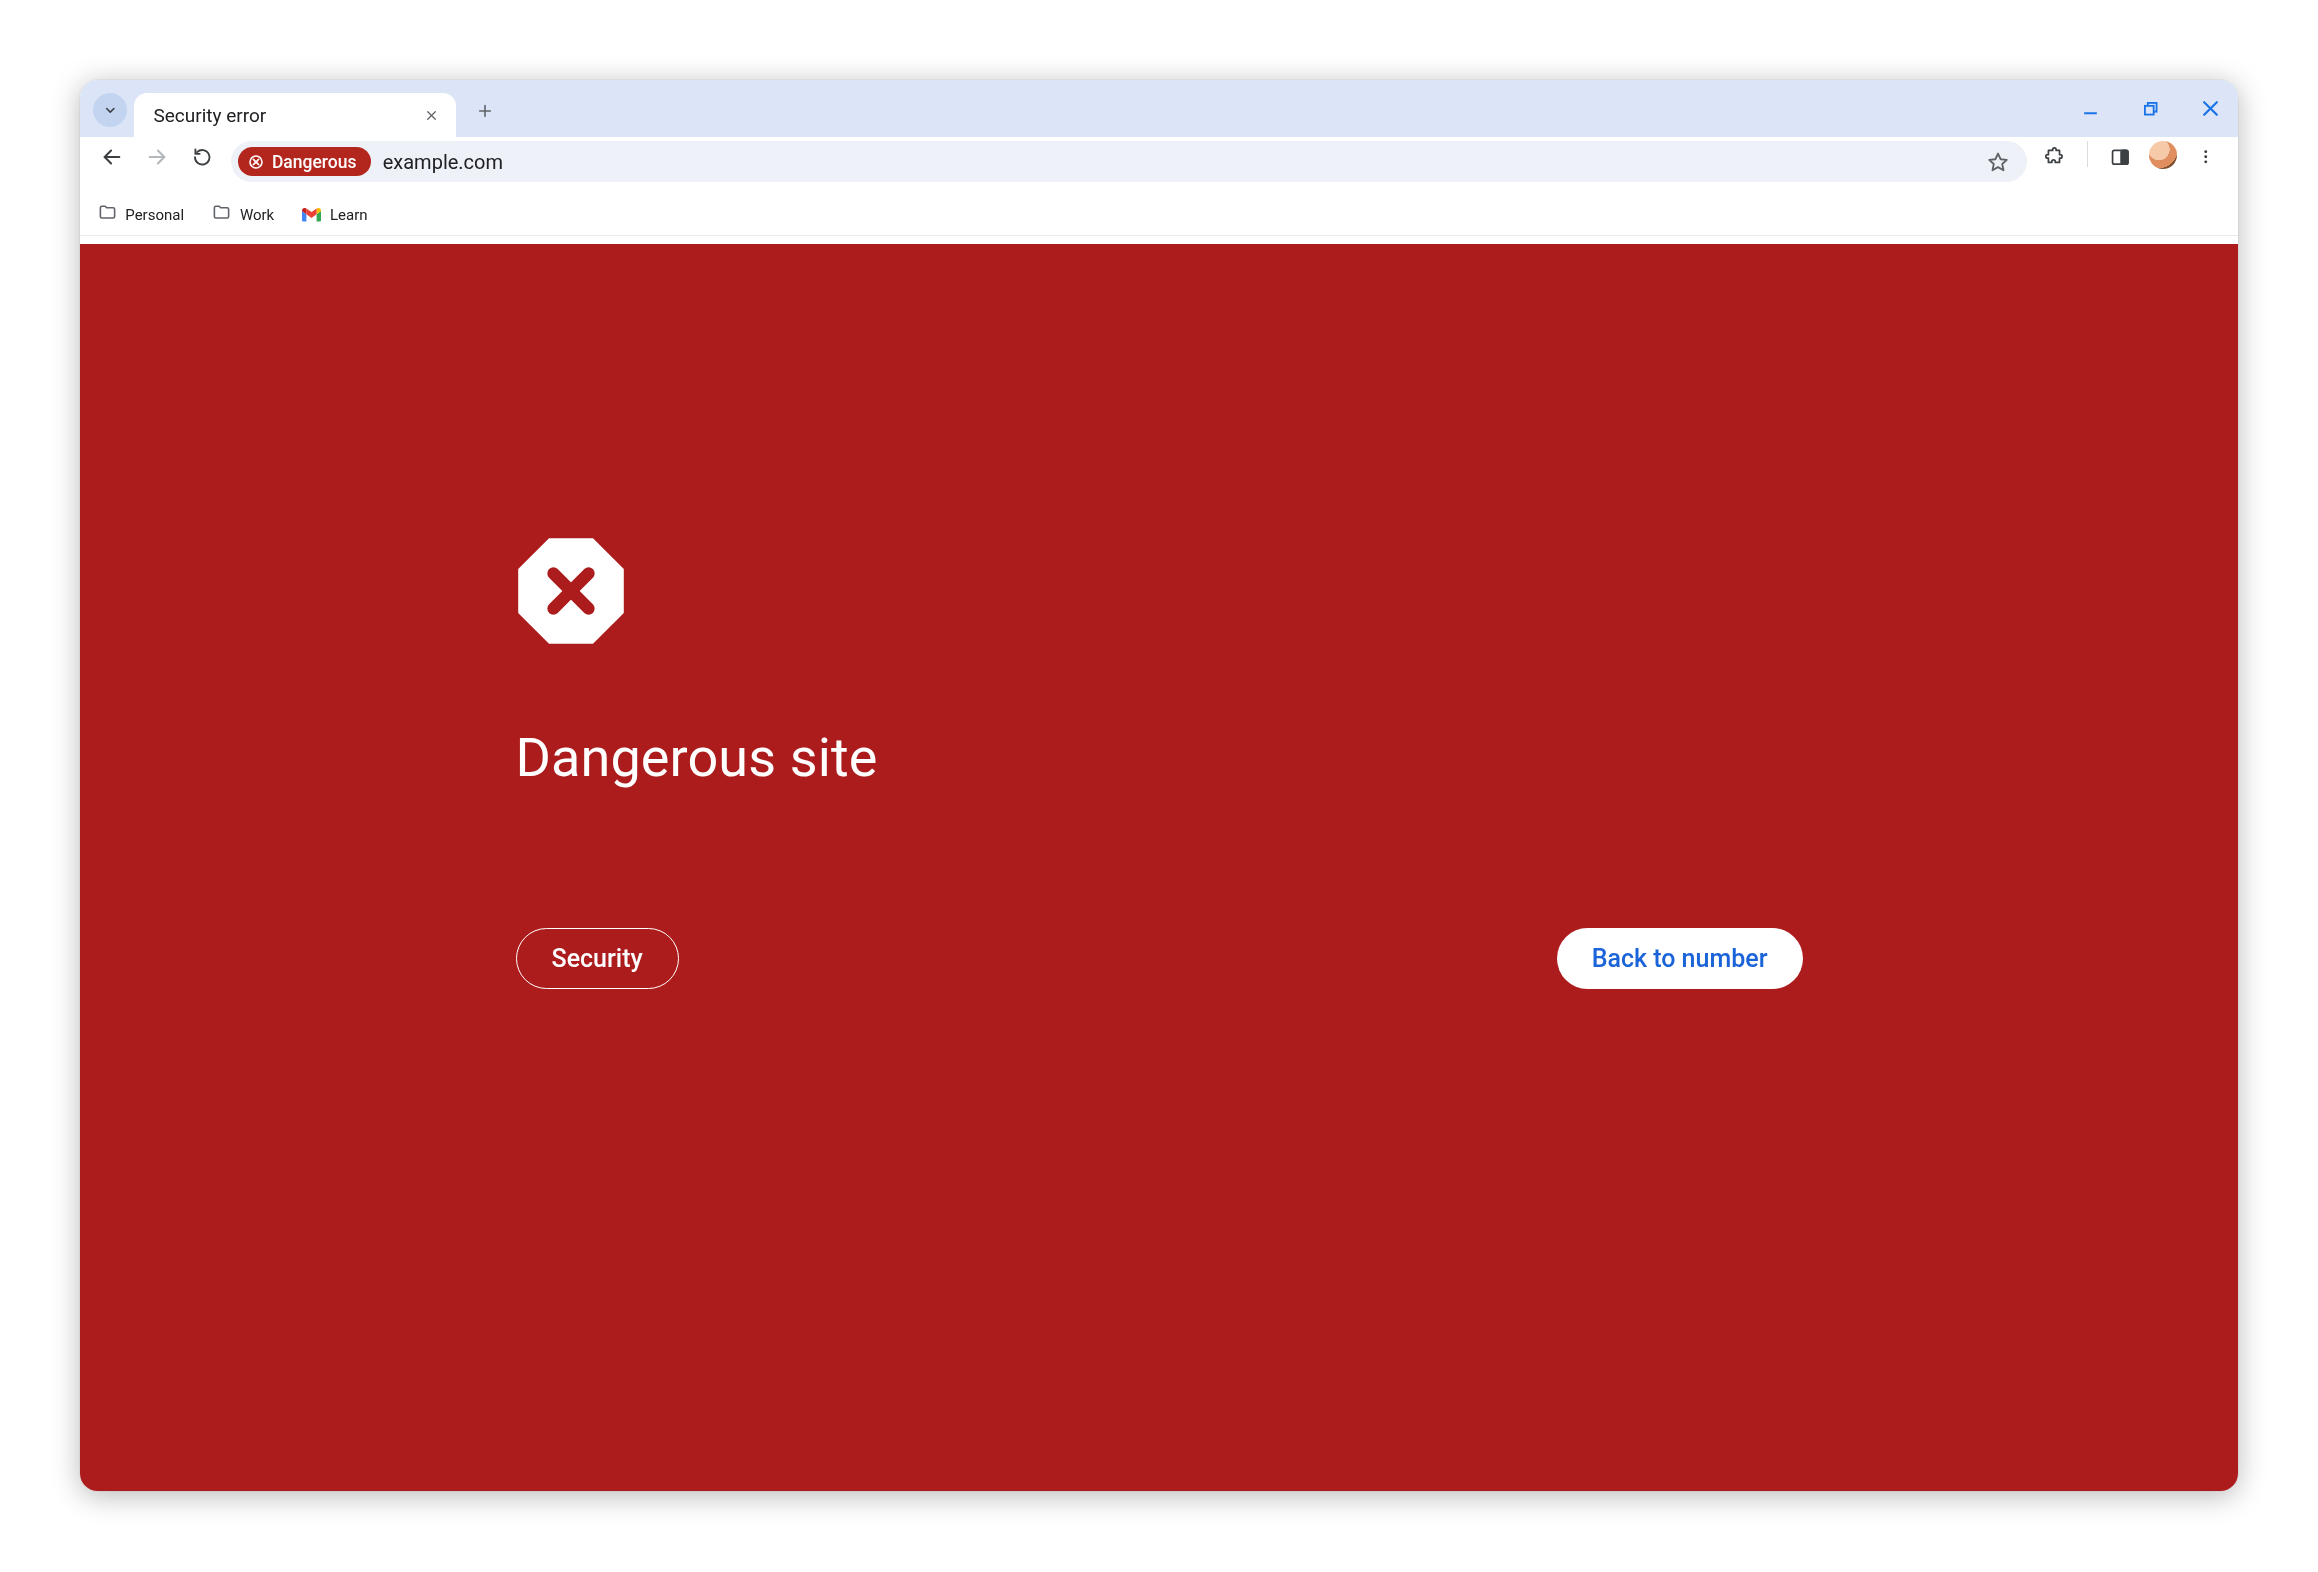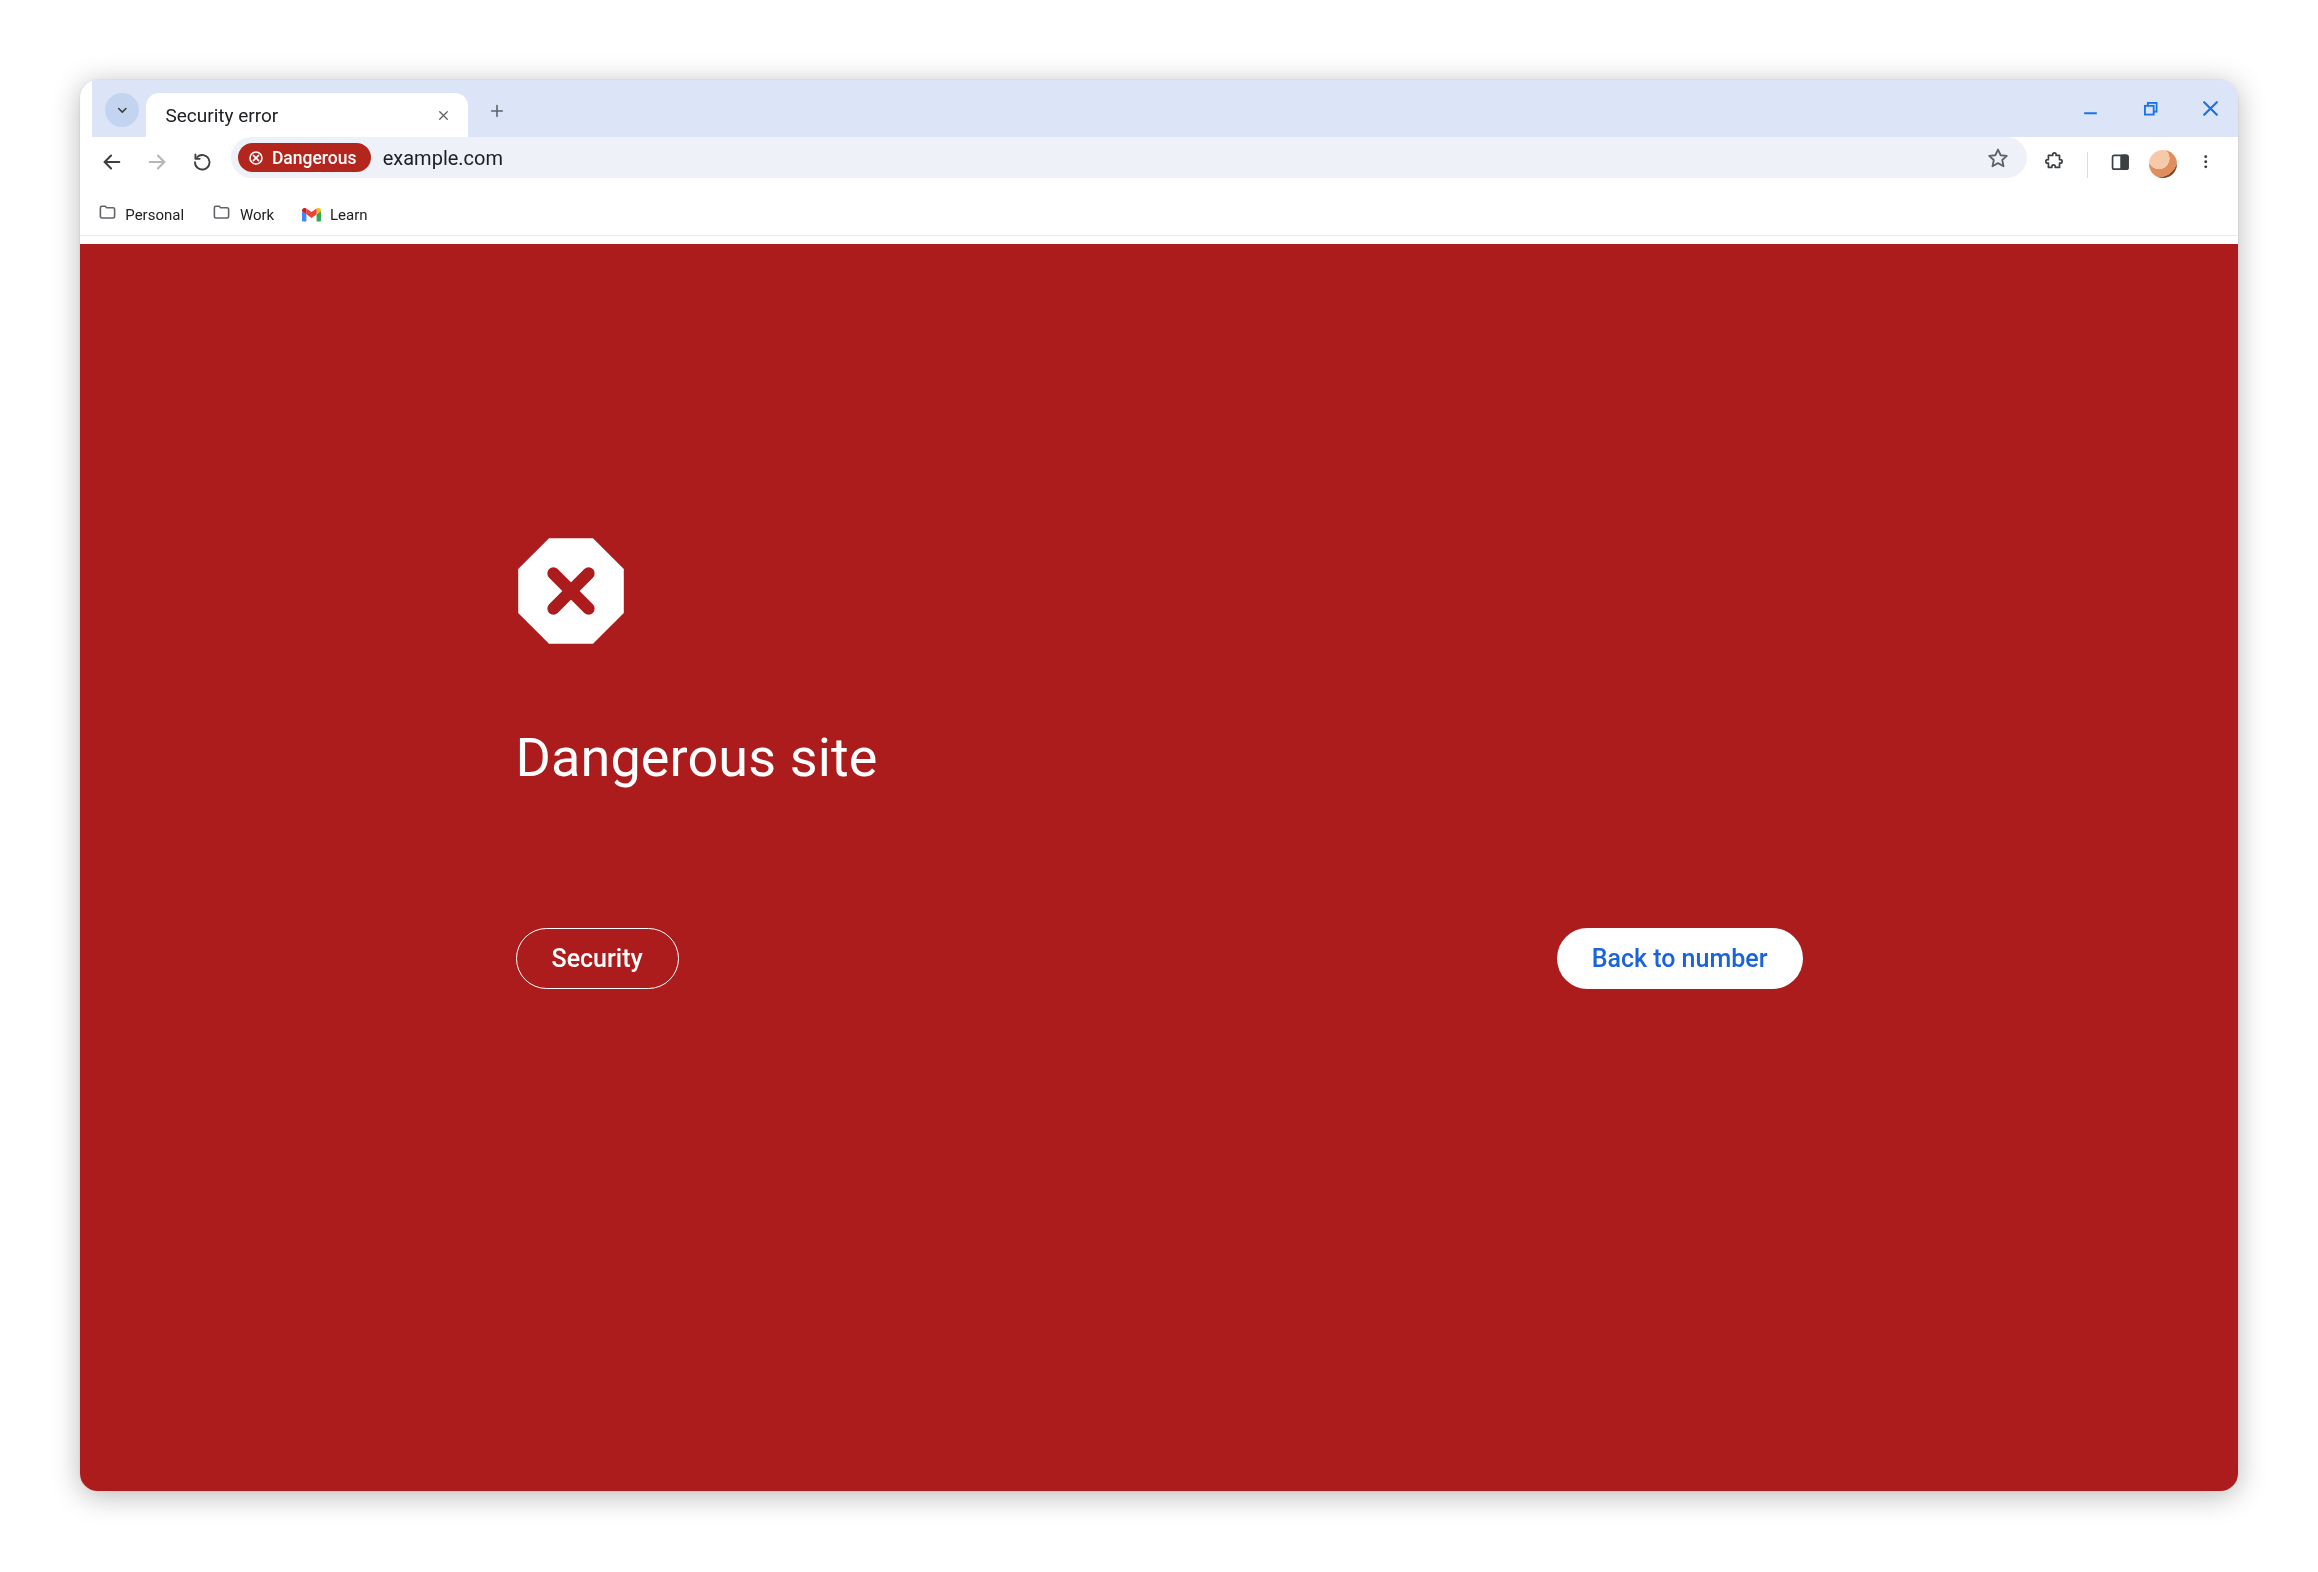--- a/index.html
+++ b/index.html
@@ -33,21 +33,20 @@
     background: #fff;
   }
 
   
   .tabstrip {
     height: 57px;
     background: var(--tabstrip-bg);
     display: flex; align-items: flex-end;
     padding: 0 8.8px 0 8.8px;
     position: relative;
-    margin-left: 12px;
   }
   .search-tabs-btn {
     width: 34px; height: 34px;
     border-radius: 50%;
     background: #c3d4f1;
     margin: 0 7.3px 10.2px 4.4px;
     display:flex; align-items:center; justify-content:center;
     color: #3c4043;
   }
   .tab {
@@ -79,22 +78,22 @@
     position:absolute; right: 14.6px; top: 0; bottom: 0;
     display:flex; align-items:center; gap: 34px;
     color: var(--win-blue);
   }
   .win-controls .wc { width:26px; height:26px; display:flex; align-items:center; justify-content:center; }
 
   
   .toolbar {
     height: 57px;
     background: var(--toolbar-bg);
-    display:flex; align-items:flex-end;
-    padding: 16px 16px;
+    display:flex; align-items:flex-start;
+    padding: 4px 16px;
     gap: 13px;
   }
   .tb-icon {
     width: 32px; height:32px;
     display:flex; align-items:center; justify-content:center;
     color: #3c4043;
     border-radius: 50%;
   }
   .tb-icon.disabled { color: #b4b7bb; }
   .omnibox {

